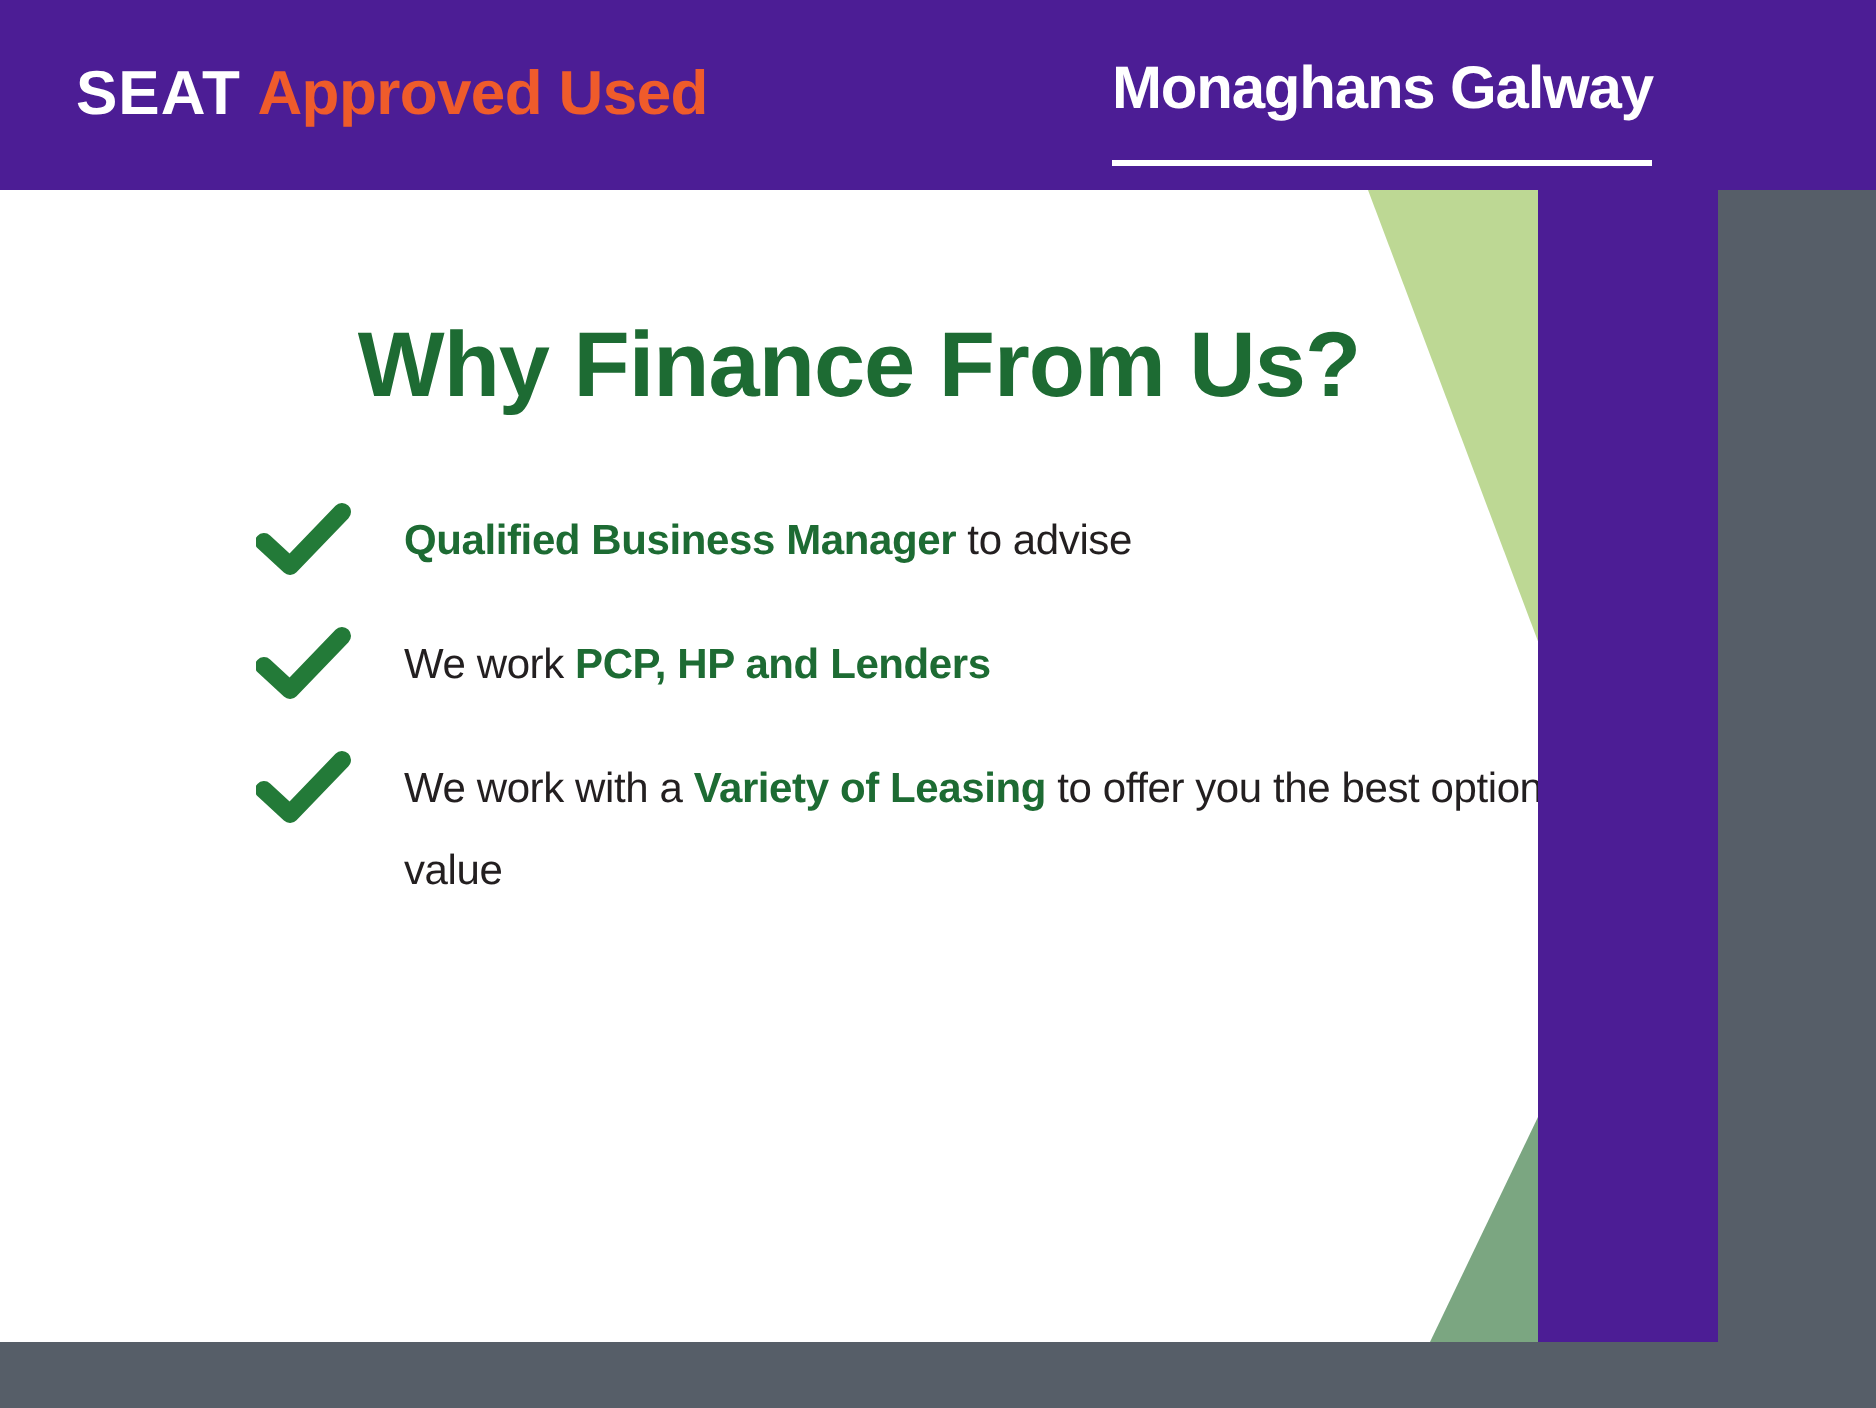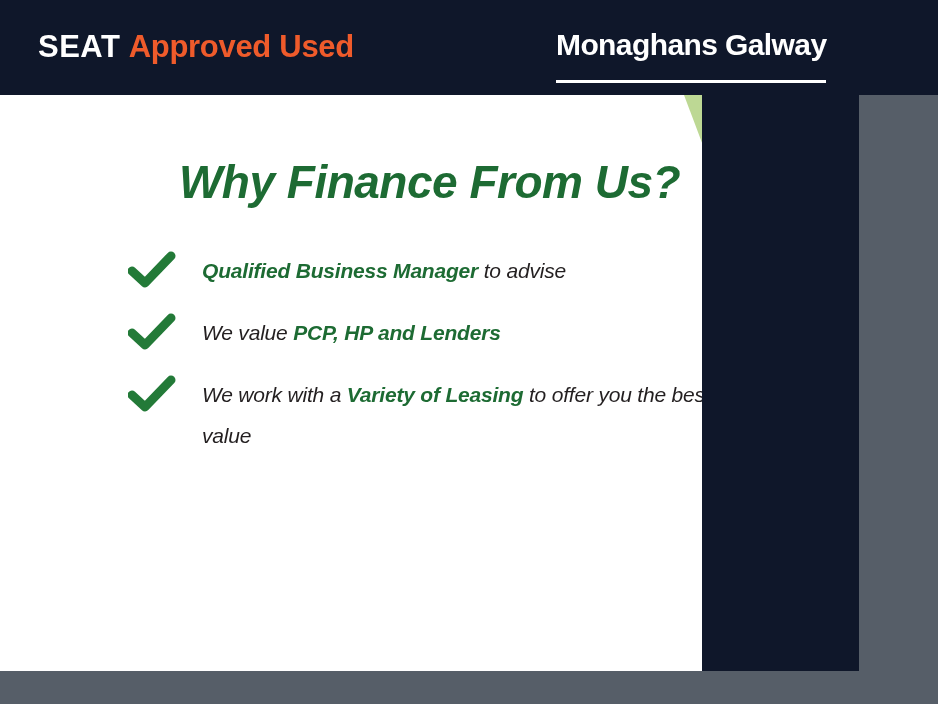--- a/index.html
+++ b/index.html
@@ -10,21 +10,21 @@
     width: 938px;
     height: 704px;
     overflow: hidden;
     font-family: "Liberation Sans", sans-serif;
     background: #565e68;
   }
   #slide {
     position: relative;
     width: 938px;
     height: 704px;
-    background: #0f172a;
+    background: #4c1d95;
   }
 
   
   .header {
     position: absolute;
     left: 0;
     top: 0;
     width: 938px;
     height: 95px;
   }
@@ -59,25 +59,24 @@
     line-height: 1;
     border-bottom: 3px solid #ffffff;
     padding-bottom: 20px;
   }
 
   
   .card {
     position: absolute;
     left: 0;
     top: 95px;
-    width: 702px;
+    width: 769px;
     height: 576px;
     background: #ffffff;
     overflow: hidden;
-    font-style: italic;
   }
   .deco {
     position: absolute;
     left: 0;
     top: 0;
     width: 859px;
     height: 576px;
     pointer-events: none;
   }
 
@@ -185,21 +184,21 @@
         </span>
         <span class="item-text"><b>Qualified Business Manager</b><span class="plain"> to advise</span></span>
       </div>
 
       <div class="list-item">
         <span class="check-icon">
           <svg width="48" height="40" viewBox="0 0 48 40">
             <path d="M4 20 L17 32 L43 5" fill="none" stroke="#237a38" stroke-width="9" stroke-linecap="round" stroke-linejoin="round"></path>
           </svg>
         </span>
-        <span class="item-text"><span class="plain">We value </span><b>PCP, HP and Lenders</b></span>
+        <span class="item-text"><span class="plain">We work </span><b>PCP, HP and Lenders</b></span>
       </div>
 
 
 
       <div class="list-item">
         <span class="check-icon">
           <svg width="48" height="40" viewBox="0 0 48 40">
             <path d="M4 20 L17 32 L43 5" fill="none" stroke="#237a38" stroke-width="9" stroke-linecap="round" stroke-linejoin="round"></path>
           </svg>
         </span>

